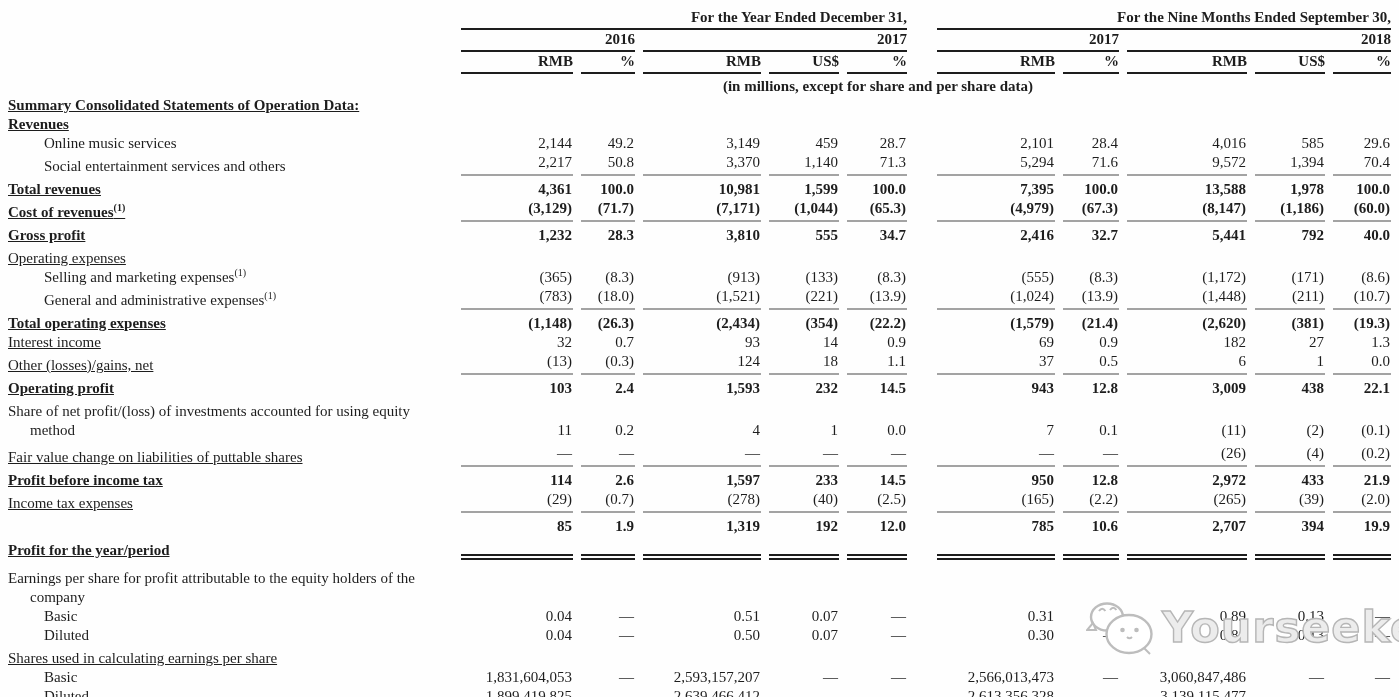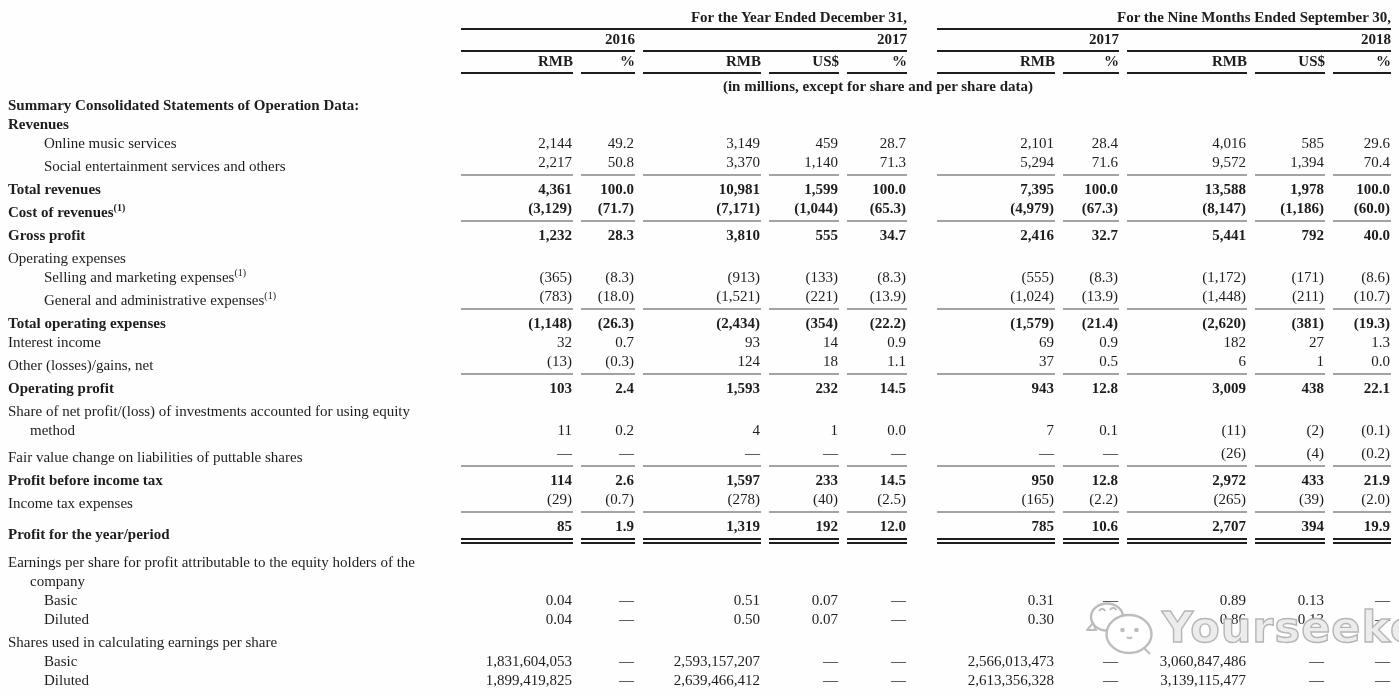--- a/index.html
+++ b/index.html
@@ -17,27 +17,27 @@
     font-size:15px; line-height:19px; font-weight:normal;
   }
   thead th { font-weight:bold; text-align:right; }
   th.gh, th.yh, th.ch { border-bottom:2px solid #1d1d1d; padding-bottom:1px; }
   th.gh { font-size:15px; }
   td.note-cell { text-align:center; font-weight:bold; padding-top:3px;margin-top:11px; }
   .note-inner { display:inline-block; transform:translateX(-48px); }
   td.lbl { text-align:left; white-space:normal; }
   td.num { text-align:right; white-space:nowrap; padding-right:1px; }
   .b { font-weight:bold; }
-  .l0  { padding-left:0; }
+  .l0  { padding-left:0;text-decoration:underline; }
   .l0w { padding-left:22px; text-indent:-22px;margin-left:28px; }
   .l1  { padding-left:36px; }
   tr.gap  > td { padding-top:4px; }
   tr.gap2 > td { padding-top:9px; }
   td.ru { border-bottom:2px solid #a3a3a3; padding-bottom:2px; }
-  td.rd { border-bottom:6px double #1d1d1d; padding-bottom:2px; }
+  td.rd { border-bottom:6px double #1d1d1d; padding-bottom:18px; }
   sup { font-size:10px; line-height:0; }
   .watermark {
     position:absolute; left:1086px; top:594px; height:66px;
     display:flex; align-items:center; gap:4px;
     pointer-events:none; z-index:5;
   }
   .wm-text {
     font-family:"DejaVu Sans","Liberation Sans",sans-serif;
     font-size:43px; font-weight:bold; letter-spacing:1px;
     color:#ececec; -webkit-text-stroke:1.4px #b6b6b6;

